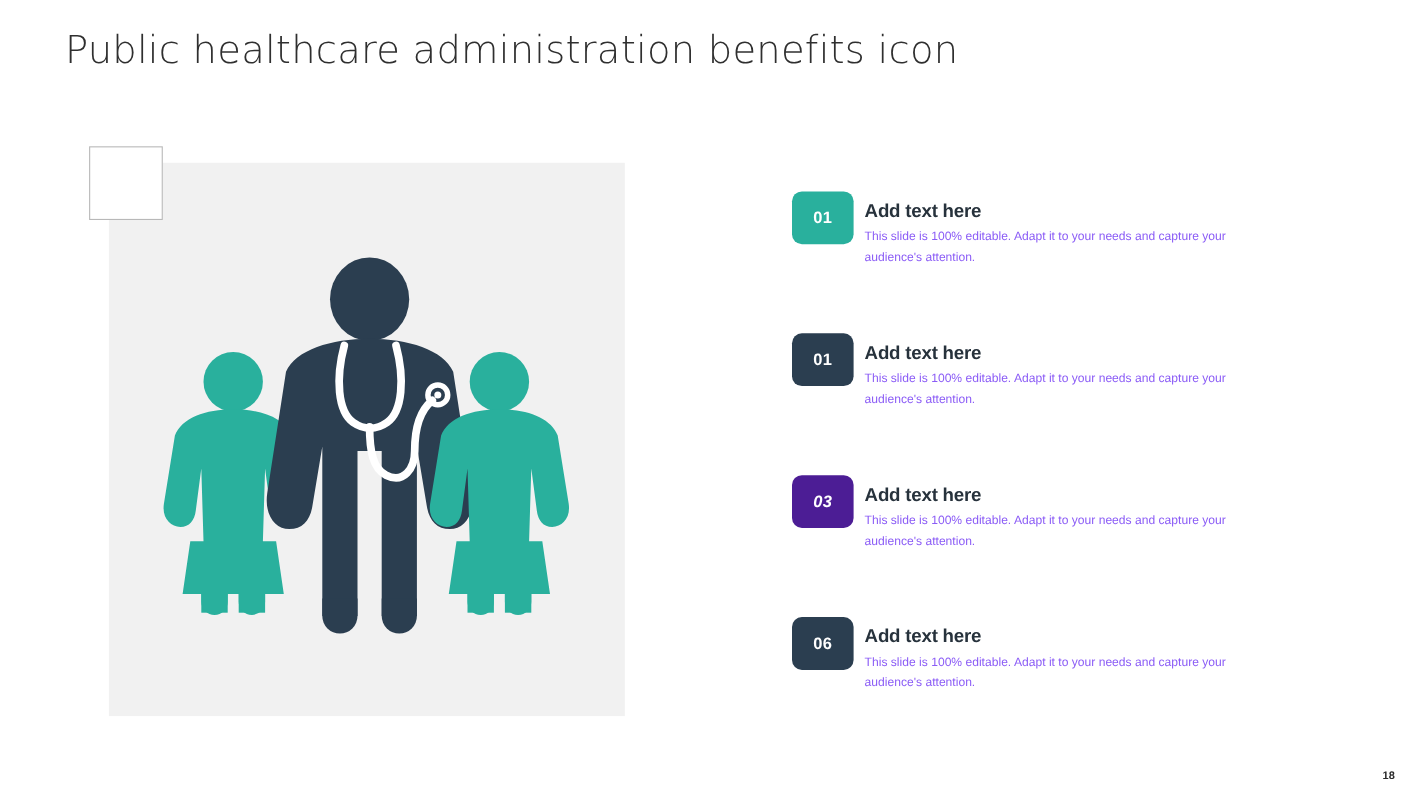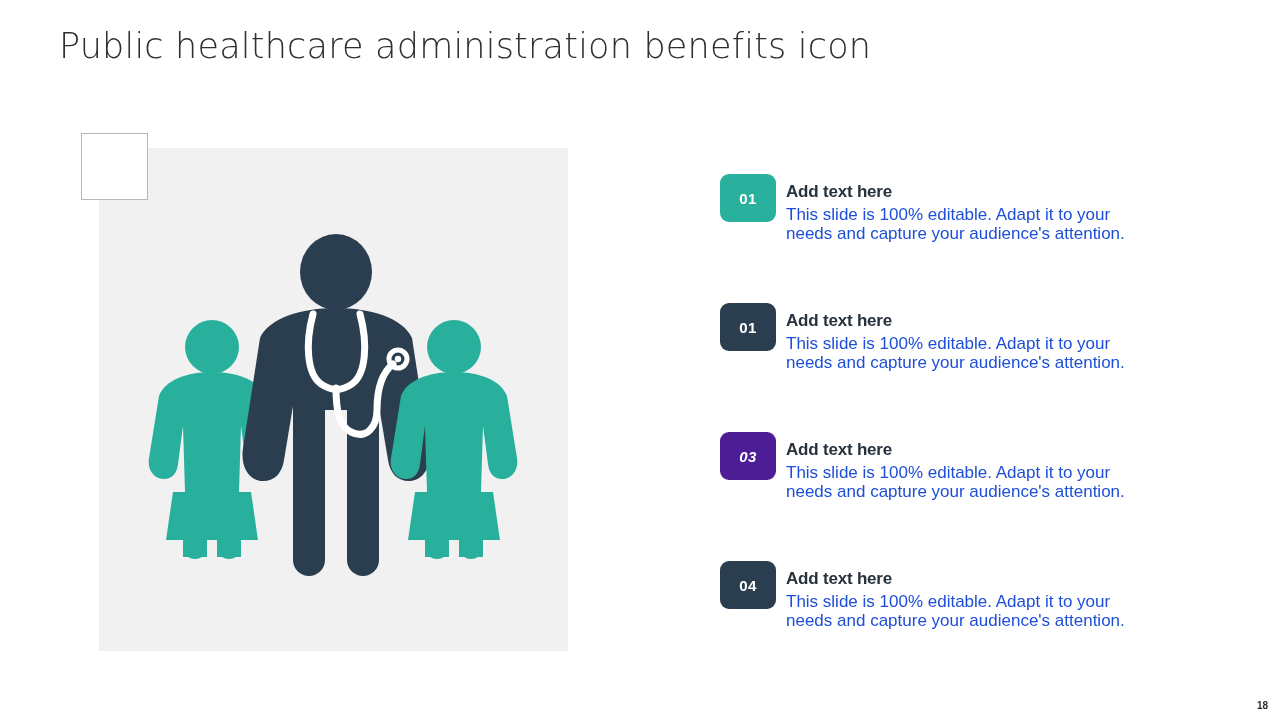--- a/index.html
+++ b/index.html
@@ -93,22 +93,22 @@
   }
   .item-heading {
     font-size: 17px;
     font-weight: bold;
     color: #27323c;
     letter-spacing: -0.2px;
     margin: 0 0 4px 0;
     line-height: 20px;
   }
   .item-body {
-    font-size: 17px;
-    color: #1d4ed8;
+    font-size: 11px;
+    color: #8b5cf6;
     line-height: 18.6px;
     margin: 0;
   }
 
   
   .page-number {
     position: absolute;
     right: 12px;
     bottom: 9px;
     font-size: 10px;
@@ -239,21 +239,21 @@
 
   <div class="item">
     <div class="badge" style="background: #4c1d95; font-style: italic;">03</div>
     <div class="item-text">
       <p class="item-heading">Add text here</p>
       <p class="item-body">This slide is 100% editable. Adapt it to your needs and capture your audience's attention.</p>
     </div>
   </div>
 
   <div class="item">
-    <div class="badge" style="background: rgb(43, 62, 80);">04</div>
+    <div class="badge" style="background: rgb(43, 62, 80);">06</div>
     <div class="item-text">
       <p class="item-heading">Add text here</p>
       <p class="item-body">This slide is 100% editable. Adapt it to your needs and capture your audience's attention.</p>
     </div>
   </div>
 
 </div>
 
 <div class="page-number">18</div>
 

